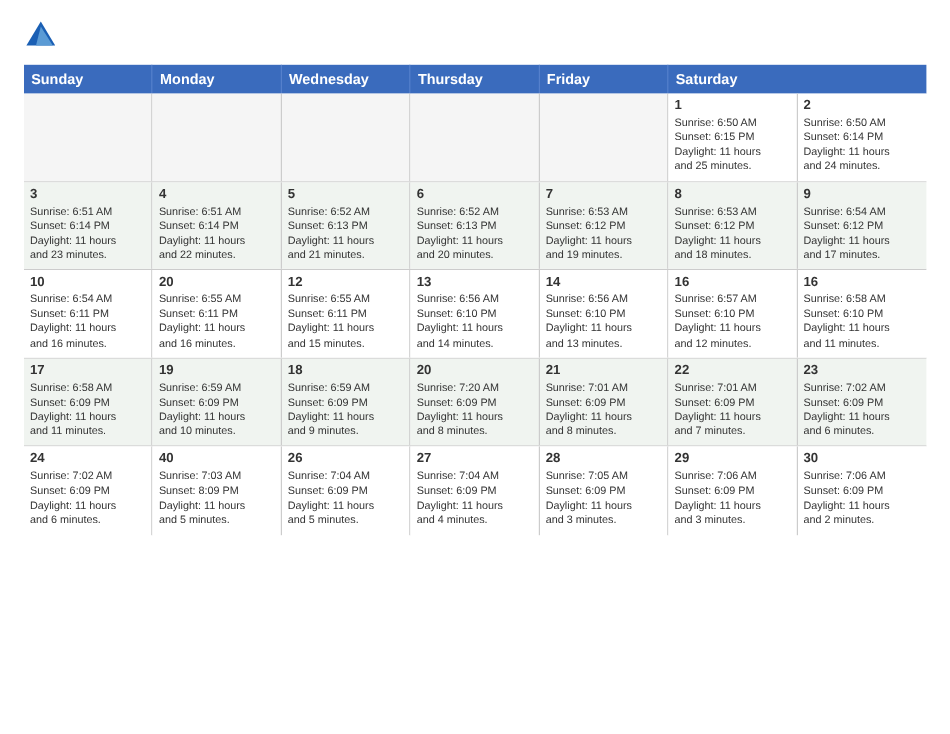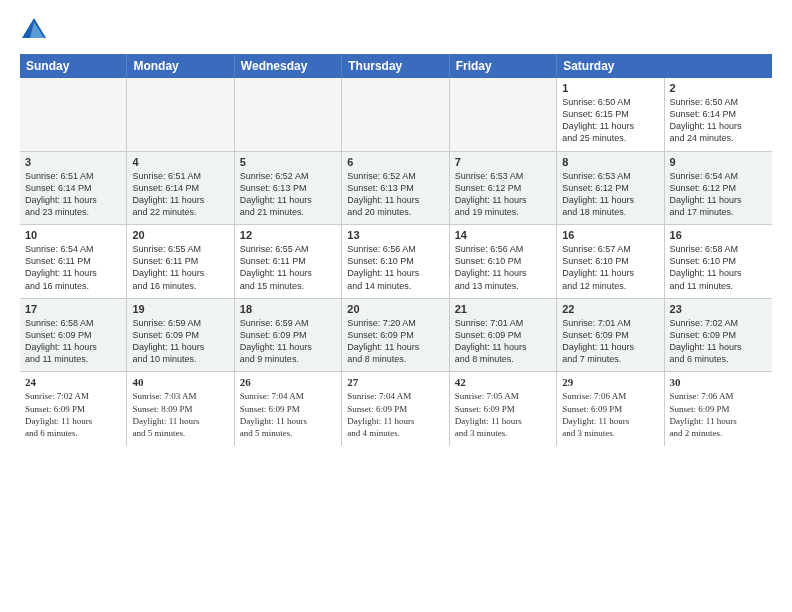--- a/index.html
+++ b/index.html
@@ -72,21 +72,21 @@
     .cal-body {
       display: grid;
       grid-template-rows: repeat(5, 1fr);
       flex: 1;
     }
     .cal-row {
       display: grid;
       grid-template-columns: repeat(7, 1fr);
       border-bottom: 1px solid #ccc;
     }
-    .cal-row:last-child { border-bottom: none; font-family: Liberation Serif, serif; }
+    .cal-row:last-child { border-bottom: none; }
     .cal-cell {
       border-right: 1px solid #ccc;
       padding: 4px 5px;
       font-size: 9.5px;
       color: #333;
       background: #fff;
       vertical-align: top;
     }
     .cal-cell:last-child { border-right: none; }
     .cal-cell.empty { background: #f5f5f5; }
@@ -331,21 +331,21 @@
 and 5 minutes.</div>
           </div>
           <div class="cal-cell">
             <span class="day-num">27</span>
             <div class="cell-text" style="white-space: pre-line;">Sunrise: 7:04 AM
 Sunset: 6:09 PM
 Daylight: 11 hours
 and 4 minutes.</div>
           </div>
           <div class="cal-cell">
-            <span class="day-num">42</span>
+            <span class="day-num">28</span>
             <div class="cell-text" style="white-space: pre-line;">Sunrise: 7:05 AM
 Sunset: 6:09 PM
 Daylight: 11 hours
 and 3 minutes.</div>
           </div>
           <div class="cal-cell">
             <span class="day-num">29</span>
             <div class="cell-text" style="white-space: pre-line;">Sunrise: 7:06 AM
 Sunset: 6:09 PM
 Daylight: 11 hours

